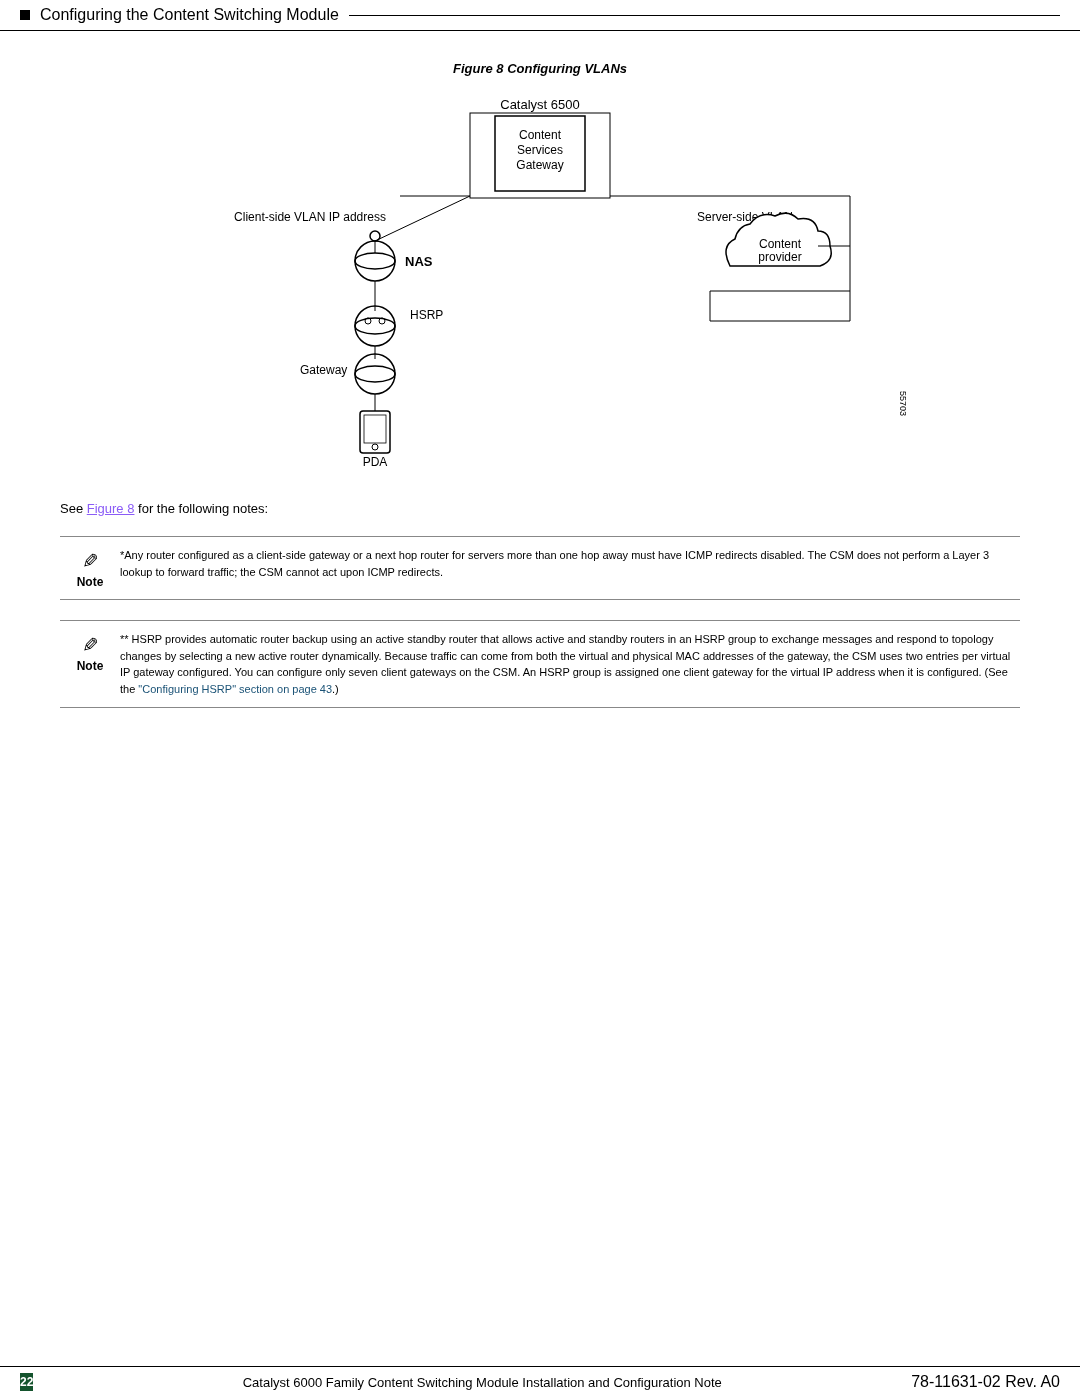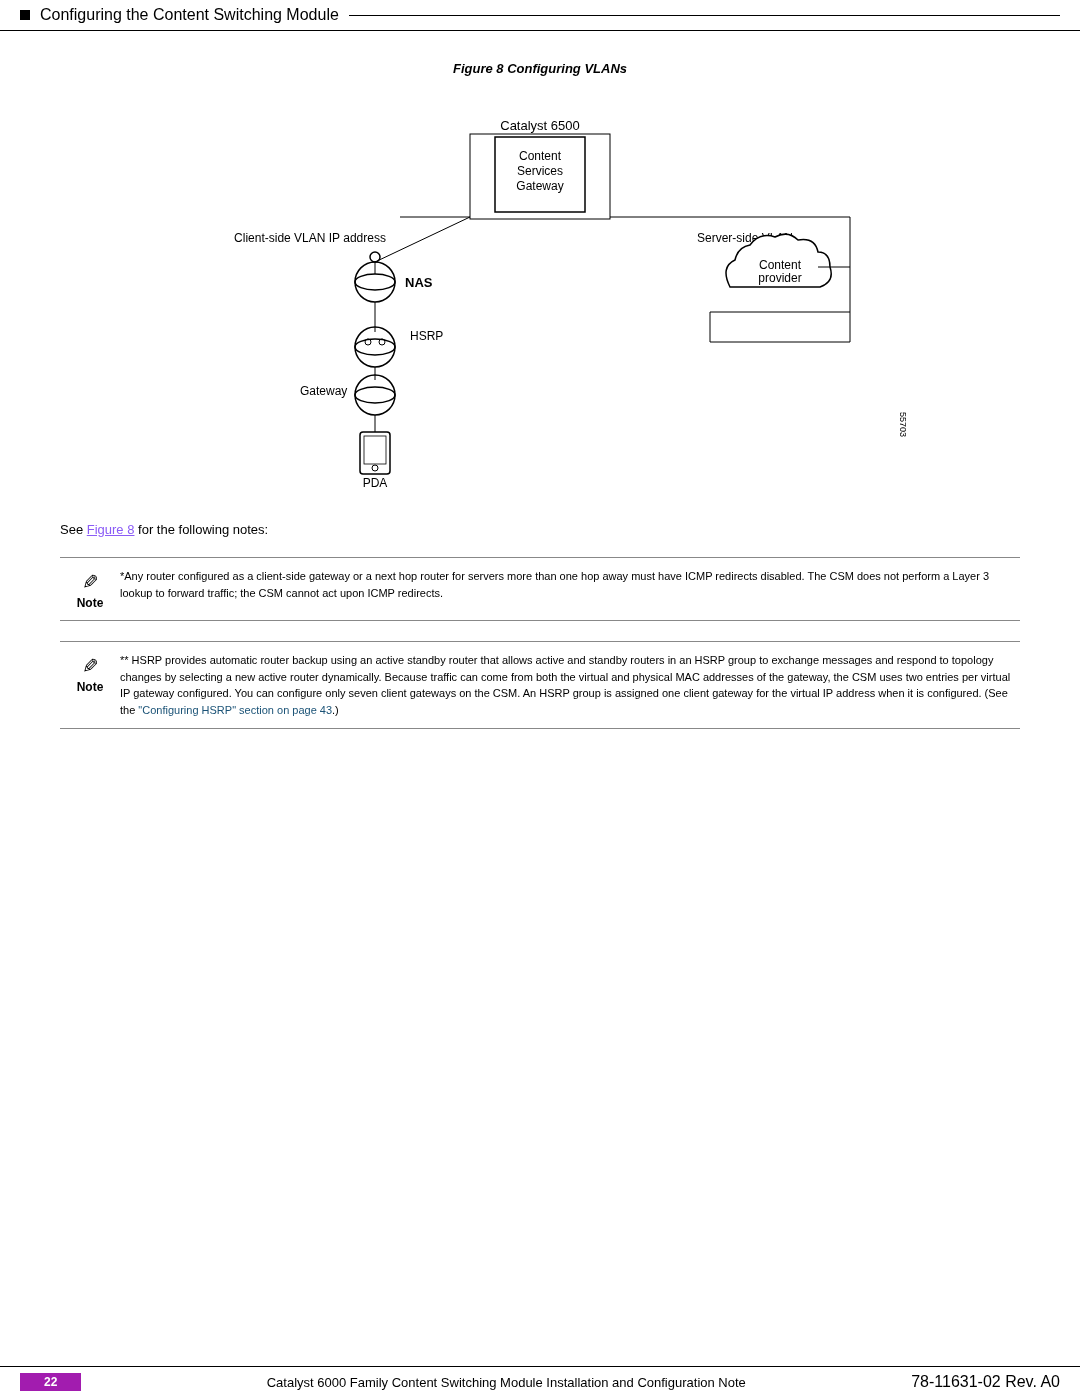--- a/index.html
+++ b/index.html
@@ -40,21 +40,21 @@
     
     .main-content {
       padding: 30px 60px 60px 60px;
     }
 
     
     .figure-caption {
       text-align: center;
       font-weight: bold;
       font-style: italic;
-      margin-bottom: 36px;
+      margin-bottom: 15px;
       font-size: 13px;
     }
 
     
     .diagram-container {
       position: relative;
       width: 780px;
       height: 380px;
       margin: 0 auto 30px auto;
     }
@@ -111,23 +111,23 @@
       bottom: 0;
       left: 0;
       right: 0;
       border-top: 1px solid #000;
       display: flex;
       align-items: center;
       padding: 6px 20px;
       background: #fff;
     }
     .footer-page {
-      background: #a21caf;
+      background: #14532d;
       color: #fff;
-      padding: 2px 24px;
+      padding: 2px 0;
       font-size: 12px;
       font-weight: bold;
       margin-right: 20px;
     }
     .footer-title {
       font-size: 13px;
       flex: 1;
       text-align: center;
     }
     .footer-ref {

